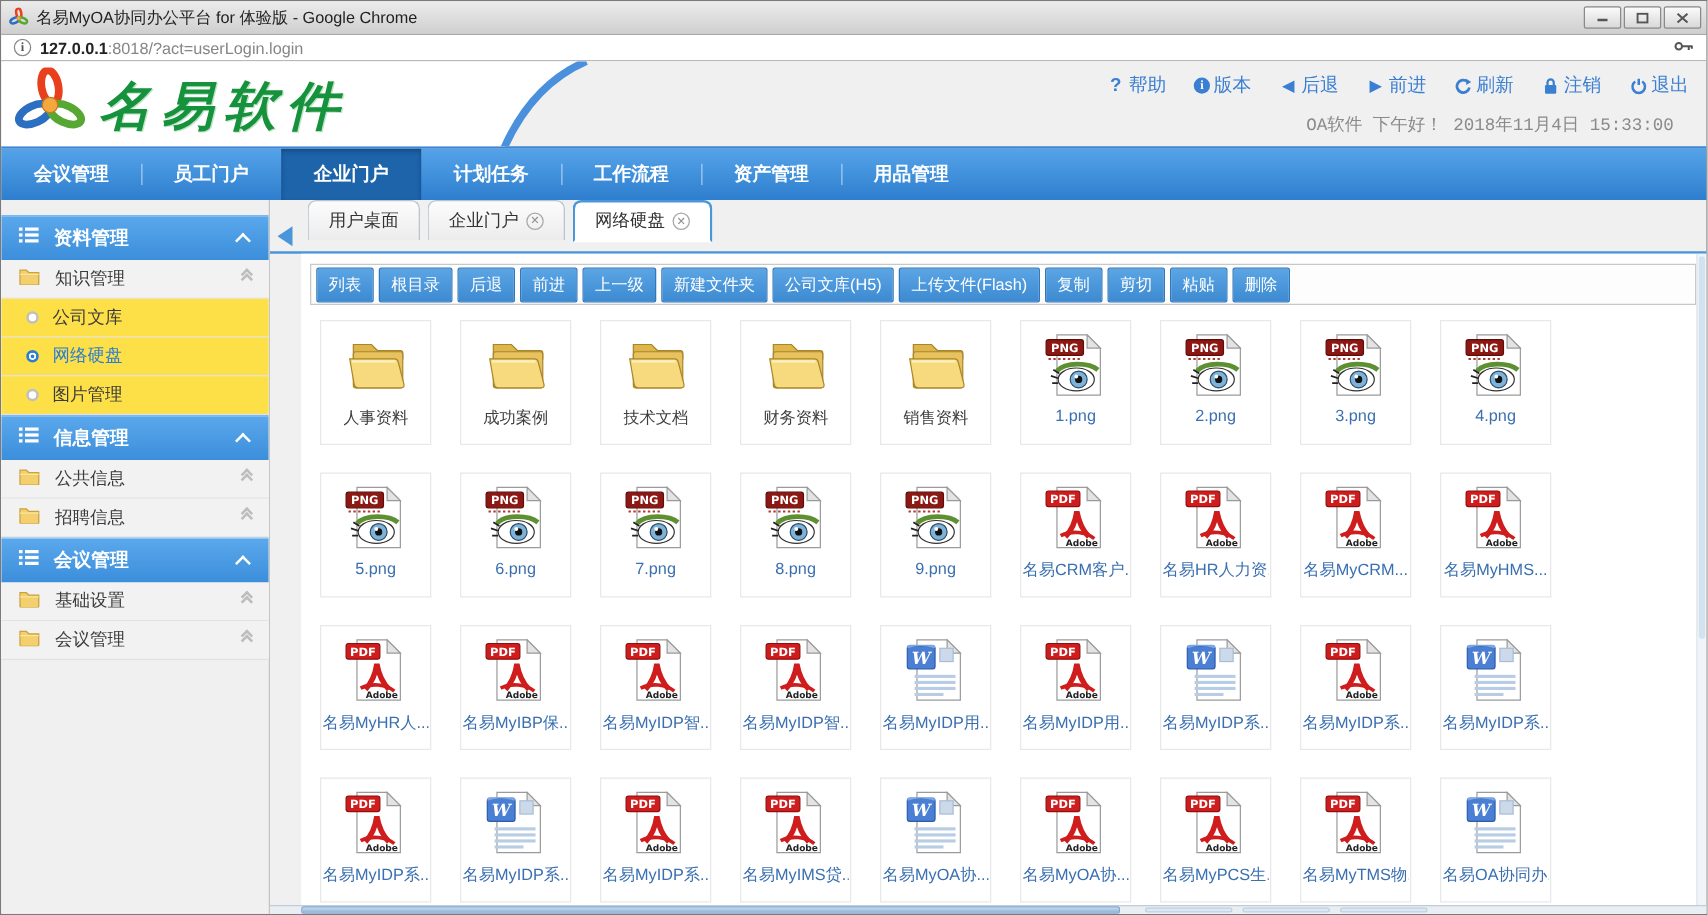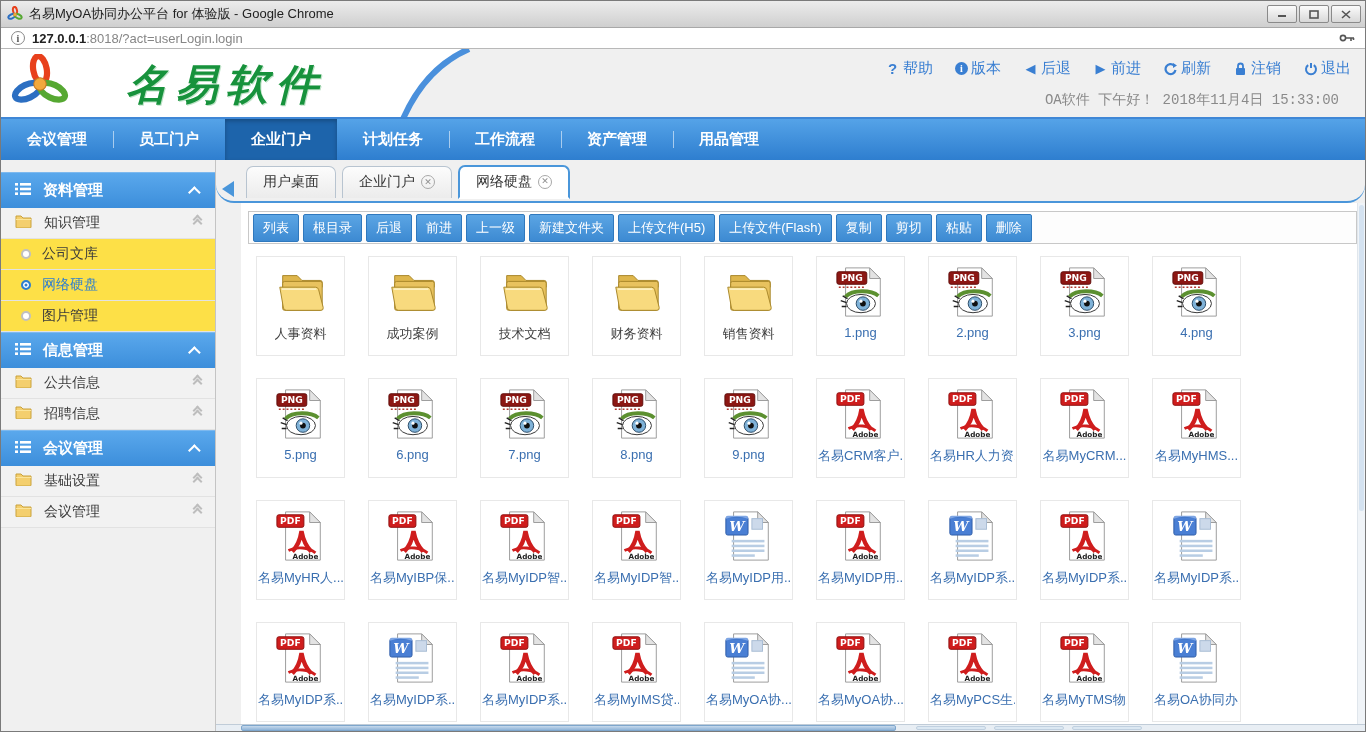--- a/index.html
+++ b/index.html
@@ -19,21 +19,21 @@
   .urlbar { height:21px; background:#fff; border-bottom:1px solid #b8b8b8; display:flex; align-items:center; padding:0 10px; flex:0 0 auto; }
   .url-info { width:14px; height:14px; border:1px solid #888; border-radius:50%; color:#555; font-size:10px; font-weight:bold; display:flex; align-items:center; justify-content:center; margin-right:7px; font-family:"Liberation Serif", serif; }
   .url-text { font-size:13px; color:#222; flex:1; white-space:nowrap; }
   .url-text .tail { color:#868686; }
   .url-key { margin-left:auto; }
 
   
   .brand { position:relative; height:70px; background:#f0f0f0; border-bottom:2px solid #3f87d6; flex:0 0 auto; overflow:hidden; }
   .brand .swoosh { position:absolute; left:0; top:0; }
   .brand .mark { position:absolute; left:10px; top:5px; }
-  .brand .logotext { position:absolute; left:78px; top:8px; font-size:42px; font-weight:bold; font-style:italic; color:#17923c; letter-spacing:8px; font-family:Liberation Sans, sans-serif; text-shadow:1px 1px 0 #bfe3c8; white-space:nowrap;margin-left:47px; }
+  .brand .logotext { position:absolute; left:78px; top:8px; font-size:42px; font-weight:bold; font-style:italic; color:#17923c; letter-spacing:8px; font-family:Liberation Sans, sans-serif; text-shadow:1px 1px 0 #bfe3c8; white-space:nowrap; }
   .brand .links { position:absolute; right:14px; top:10px; display:flex; gap:22px; align-items:center; }
   .hlink { display:flex; align-items:center; gap:3px; color:#3a7fd2; font-size:15px; cursor:pointer; white-space:nowrap; }
   .hlink .ic { display:flex; align-items:center; justify-content:center; width:15px; height:15px; }
   .hlink .ic.qmark { font-weight:bold; font-size:15px; }
   .hlink .ic.infoc { background:#3a7fd2; color:#fff; border-radius:50%; font-size:10px; font-weight:bold; width:13px; height:13px; font-family:"Liberation Serif", serif; }
   .hlink .ic.tri { font-size:13px; }
   .brand .greeting { position:absolute; right:26px; top:42px; font-size:14px; color:#8a8a8a; white-space:nowrap;font-family:Liberation Mono, monospace; }
 
   
   .nav { height:41px; background:linear-gradient(#55a3e8,#2e7ecf); display:flex; align-items:stretch; flex:0 0 auto; }
@@ -57,21 +57,21 @@
   .dbl-chev { display:flex; flex-direction:column; gap:-2px; }
   .dbl-chev i { display:block; width:7px; height:7px; border-left:2px solid #bdbdbd; border-top:2px solid #bdbdbd; transform:rotate(45deg); margin-top:-3px; }
   .sb-leaf-row { background:#fde047; padding-left:20px; }
   .sb-leaf-row .radio { width:10px; height:10px; border-radius:50%; border:2px solid #c0c0c0; background:#fff; }
   .sb-leaf-row.selected .radio { border-color:#2e7ecf; background:#2e7ecf; box-shadow:inset 0 0 0 1.5px #fff; }
   .sb-leaf-row .t { font-size:14px; color:#3b3b3b; margin-left:11px; }
   .sb-leaf-row.selected .t { color:#2e7ecf; }
 
   
   .main { flex:1; min-width:0; background:#f0f0f0; display:flex; flex-direction:column; position:relative; }
-  .tabbar { height:43px; flex:0 0 auto; border-bottom:2px solid #4a96da; display:flex; align-items:center; padding-left:30px; position:relative;border-radius:18px; }
+  .tabbar { height:43px; flex:0 0 auto; border-bottom:2px solid #4a96da; display:flex; align-items:flex-start; padding-left:30px; position:relative; }
   .collapse-arrow { position:absolute; left:6px; bottom:4px; width:0; height:0; border-top:8px solid transparent; border-bottom:8px solid transparent; border-right:12px solid #4a96da; }
   .tab { height:32px; margin-right:6px; margin-bottom:-2px; padding:0 16px; display:flex; align-items:center; gap:6px; font-size:14px; color:#333; background:linear-gradient(#fcfcfc,#ececec); border:1px solid #b8c4d0; border-bottom:none; border-radius:7px 7px 0 0; cursor:pointer; position:relative; }
   .tab.active { background:#fff; border:2px solid #4a96da; border-bottom:2px solid #fff; z-index:2; height:34px; }
   .tab .close { width:14px; height:14px; border:1px solid #a8a8a8; border-radius:50%; color:#909090; font-size:9px; line-height:1; display:flex; align-items:center; justify-content:center; }
 
   .contentwrap { flex:1; min-height:0; margin-left:25px; background:#fff; position:relative; overflow:hidden; }
   .toolbarbox { margin:8px 8px 0 7px; height:33px; border:1px solid #c8c8c8; background:#fdfdfd; display:flex; align-items:center; padding:0 4px; gap:4px; }
   .tbtn { font-size:13px; color:#fff; background:linear-gradient(#5ba5e4,#3d8ad2); border:1px solid #2f78bd; border-radius:2px; padding:4px 9px; cursor:pointer; white-space:nowrap; }
 
   .grid { margin-top:12px; margin-left:15px; width:1008px; display:flex; flex-wrap:wrap; column-gap:23px; row-gap:22px; align-content:flex-start; }
@@ -339,21 +339,21 @@
           </div>
         </div>
       <div class="contentwrap">
         <div class="toolbarbox">
             <span class="tbtn">列表</span>
             <span class="tbtn">根目录</span>
             <span class="tbtn">后退</span>
             <span class="tbtn">前进</span>
             <span class="tbtn">上一级</span>
             <span class="tbtn">新建文件夹</span>
-            <span class="tbtn">上传文件(H5)</span>
+            <span class="tbtn">公司文库(H5)</span>
             <span class="tbtn">上传文件(Flash)</span>
             <span class="tbtn">复制</span>
             <span class="tbtn">剪切</span>
             <span class="tbtn">粘贴</span>
             <span class="tbtn">删除</span>
           </div>
         <div class="grid">
             <div class="fitem folder">
               <span class="ficon"><svg viewBox="0 0 56 56">
                   <path d="M9 11 h15 l5 5 h19 a2 2 0 0 1 2 2 v5 H9 z" fill="#deb64c" stroke="#a8862a"></path>

